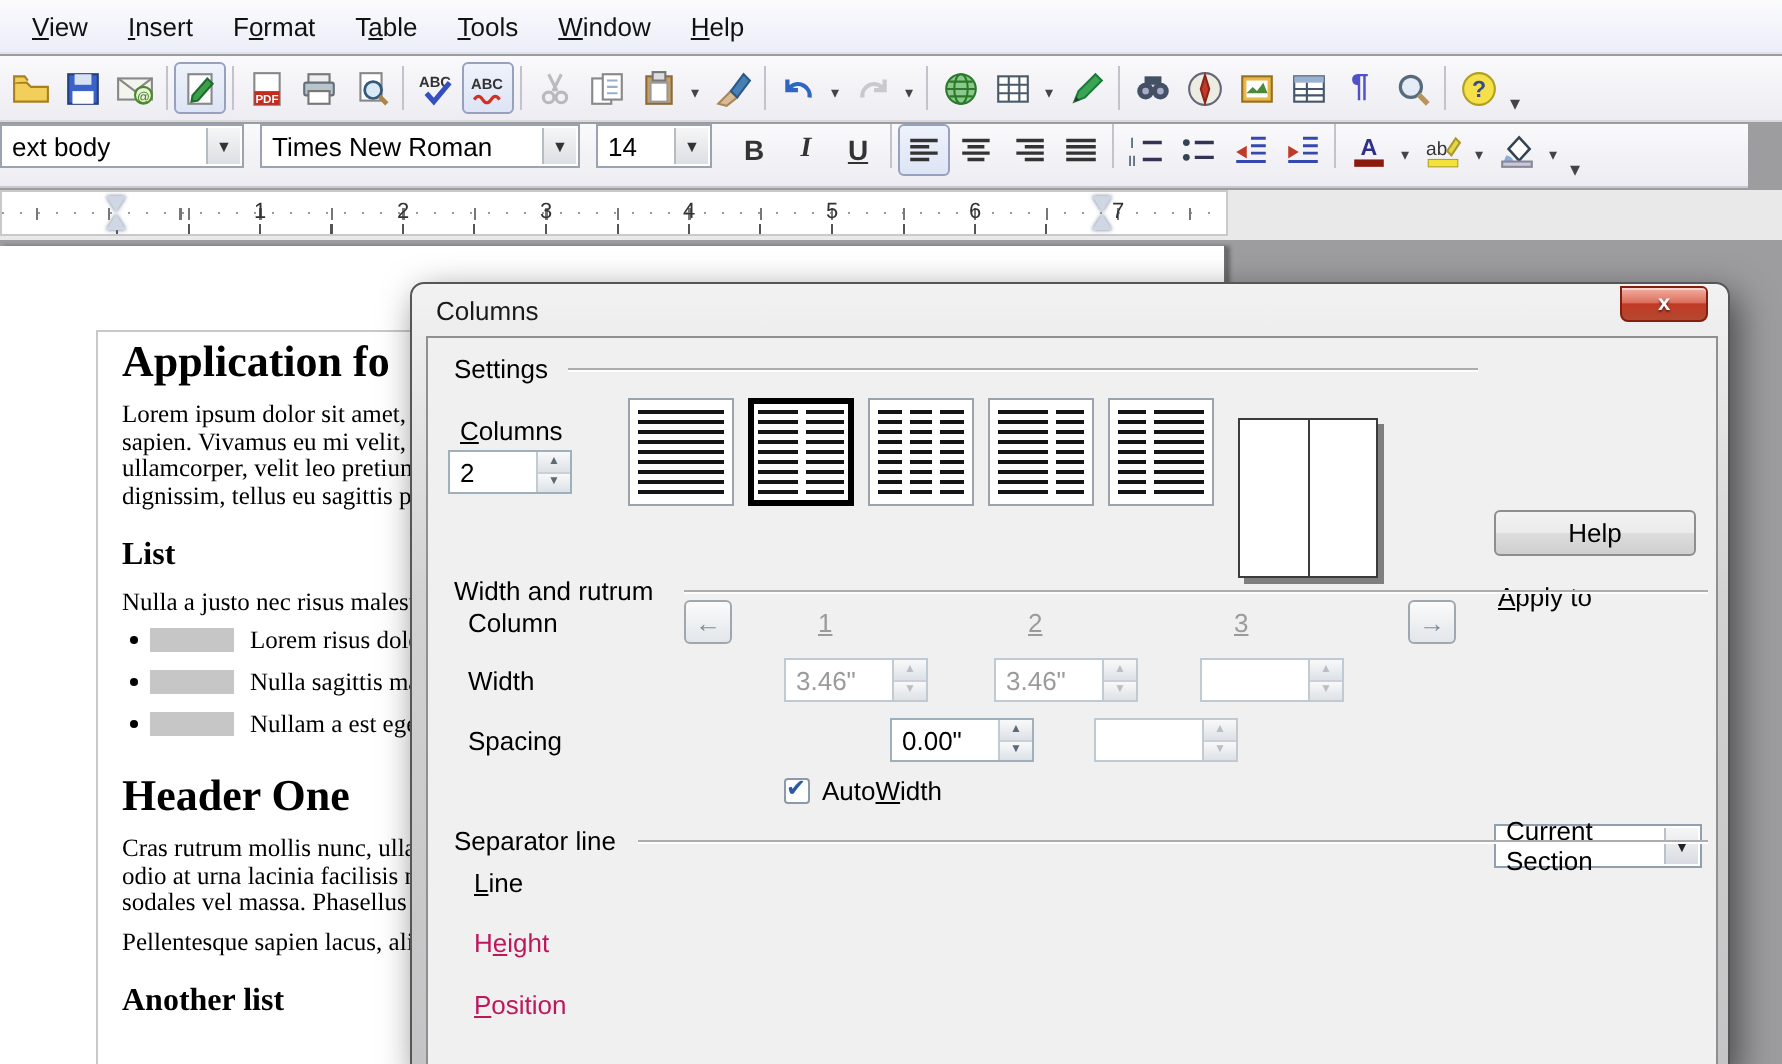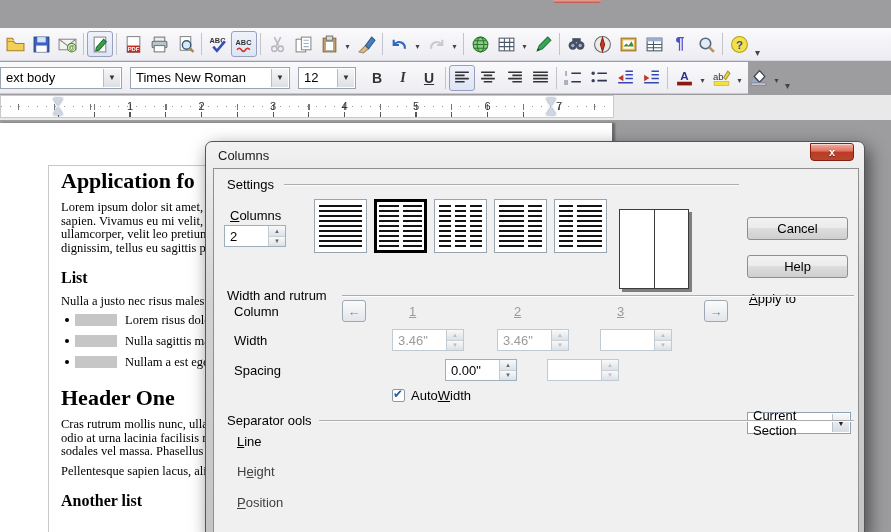--- a/index.html
+++ b/index.html
@@ -12,23 +12,23 @@
     background:linear-gradient(#e8a79b,#c05448); border-radius:0 0 3px 3px; }
   .menubar { position:absolute; left:0; top:0; width:891px; height:27px;
     background:linear-gradient(#fbfbfd,#eceef8); border-bottom:1px solid #e0e2ee;
     display:flex; align-items:center; padding-left:6px; z-index:5; }
   .menu-item { padding:4px 10px; color:#111; font-size:13px; }
   .menu-item .u { text-decoration:underline; }
 
   .toolbar1 { position:absolute; left:0; top:28px; width:891px; height:33px;
     background:linear-gradient(#fafafc,#ececf2); border-bottom:1px solid #d8d8e0;
     display:flex; align-items:center; padding-left:2px; z-index:5; }
-  .toolbar2 { position:absolute; left:0; top:62px; width:748px; height:32px;
+  .toolbar2 { position:absolute; left:0; top:62px; width:874px; height:32px;
     background:linear-gradient(#fafafc,#ececf2); border-bottom:1px solid #c9c9d2;
-    display:flex; align-items:center; z-index:5; }
+    display:flex; z-index:5; }
   .tbtn { width:26px; height:26px; display:flex; align-items:center; justify-content:center;
     border:1px solid transparent; border-radius:3px; position:relative; flex:0 0 auto; }
   .tbtn.toggled { border-color:#98a0c0; background:linear-gradient(#eef2fb,#dde4f4); }
   .tbtn.disabled { opacity:.45; filter:grayscale(1); }
   .tsep { width:1px; height:22px; background:#c3c3cc; margin:0 3px; flex:0 0 auto; }
   .dd { width:11px; height:26px; display:flex; align-items:flex-end; justify-content:center;
     font-size:8px; color:#444; padding-bottom:6px; flex:0 0 auto; }
   .glyph { font-size:16px; line-height:1; }
   .combo-t { height:22px; background:#fff; border:1px solid #9aa4b0; position:relative;
     display:flex; align-items:center; padding-left:5px; font-size:13px; color:#000;
@@ -84,21 +84,21 @@
   .dlg-close { position:absolute; right:10px; top:1px; width:44px; height:18px;
     background:linear-gradient(#f3b0a0 0%,#de7060 45%,#c03a24 50%,#ad3künst;); 
     background:linear-gradient(#f3b0a0 0%,#de7060 45%,#c03a24 50%,#b44830 100%);
     border:1px solid #831e10; border-radius:0 3px 4px 4px; color:#fff; font-weight:bold;
     font-size:11px; display:flex; align-items:center; justify-content:center;
     text-shadow:0 1px 1px rgba(0,0,0,.5); box-shadow:inset 0 1px 0 rgba(255,255,255,.5); }
   .dlg-content { position:absolute; left:7px; top:26px; width:646px; height:368px;
     background:#f0f0f0; border:1px solid #8f8f8f; }
   .abs { position:absolute; }
   .lbl { font-size:13px; color:#000; white-space:nowrap; }
-  .lbl.dis { color:#404040; }
+  .lbl.dis { color:#be185d; }
   .lbl .u { text-decoration:underline; }
   .grp-rule { position:absolute; height:2px; border-top:1px solid #adadad; border-bottom:1px solid #fdfdfd; }
   .gray-num { font-size:13px; color:#9b9b9b; text-decoration:underline; }
 
   .field { height:22px; background:#fff; border:1px solid #9fb0bd; position:relative;
     font-size:13px; display:flex; align-items:center; padding:0 20px 0 5px; }
   .field.dis { border-color:#c0cad2; color:#9b9b9b; }
   .spinbtns { position:absolute; right:0; top:0; bottom:0; width:17px;
     border-left:1px solid #c2cbd2; display:flex; flex-direction:column; }
   .spinbtns div { flex:1; background:linear-gradient(#f9f9f9,#dde1e6); font-size:6px; color:#5a6a78;
@@ -131,20 +131,29 @@
   .pbtn.default { border-color:#3c7fb1; box-shadow:0 0 0 2px rgba(102,167,232,.5); }
   .arrbtn { width:24px; height:22px; border:1px solid #9fa8b0; border-radius:3px;
     background:linear-gradient(#fbfbfb,#e2e6ea); display:flex; align-items:center; justify-content:center;
     color:#7c8c9c; font-weight:bold; font-size:13px; }
 </style>
 </head>
 <body>
 
 <div class="screen">
   <div class="red-sliver"></div>
+  <div class="menubar" id="menubar">
+      <div class="menu-item"><span class="u">V</span>iew</div>
+      <div class="menu-item"><span class="u">I</span>nsert</div>
+      <div class="menu-item">F<span class="u">o</span>rmat</div>
+      <div class="menu-item">T<span class="u">a</span>ble</div>
+      <div class="menu-item"><span class="u">T</span>ools</div>
+      <div class="menu-item"><span class="u">W</span>indow</div>
+      <div class="menu-item"><span class="u">H</span>elp</div>
+    </div>
   <div class="toolbar1" id="toolbar1">
       <div class="tbtn">
         <svg width="19" height="19" viewBox="0 0 18 18">
           <path d="M1 6 h6 l2 2 h8 v7 H1z" fill="#f2cf5a" stroke="#a8801e"></path>
           <path d="M1 6 V3 h5 l1.5 2" fill="#f2cf5a" stroke="#a8801e"></path>
         </svg>
       </div>
       <div class="tbtn">
         <svg width="19" height="19" viewBox="0 0 18 18">
           <rect x="2" y="2" width="14" height="14" fill="#3a62c8" stroke="#23407e"></rect>
@@ -317,21 +326,21 @@
   <div class="toolbar2" id="toolbar2">
       <div class="combo-t" style="width: 122px;">
         <span>ext body</span>
         <span class="arr">▼</span>
       </div>
       <div class="combo-t" style="width: 160px;">
         <span>Times New Roman</span>
         <span class="arr">▼</span>
       </div>
       <div class="combo-t" style="width: 58px;">
-        <span>12</span>
+        <span>14</span>
         <span class="arr">▼</span>
       </div>
       <div class="tbtn">
         <span class="txtbtn ">B</span>
       </div>
       <div class="tbtn">
         <span class="txtbtn i">I</span>
       </div>
       <div class="tbtn">
         <span class="txtbtn u">U</span>
@@ -505,21 +514,20 @@
             <div class="pc" style="flex: 1.7 1 0%;"></div>
             <div class="pc" style="flex: 1 1 0%;"></div>
           </div>
           <div class="preset">
             <div class="pc" style="flex: 1 1 0%;"></div>
             <div class="pc" style="flex: 1.7 1 0%;"></div>
           </div>
         </div>
 
       <div class="abs preview" style="left:405px;top:18px"></div>
-      <div class="abs pbtn" style="left:533px;top:48px">Cancel</div>
       <div class="abs pbtn" style="left:533px;top:86px" id="help-btn"><span class="u">H</span>elp</div>
       <div class="abs lbl" style="left:535px;top:122px" id="applyto-label"><span class="u">A</span>pply to</div>
       <div class="abs combo" style="left:533px;top:141px;width:104px">
         <span>Current Section</span>
           <span class="arr">▼</span>
       </div>
 
       <div class="abs lbl" style="left:13px;top:119px">Width and rutrum</div>
       <div class="grp-rule" style="left:128px;top:126px;width:512px"></div>
       <div class="abs lbl" style="left:20px;top:135px">Column</div>
@@ -532,21 +540,21 @@
         </div>
       <div class="abs lbl" style="left:20px;top:164px">Width</div>
       <div id="width-fields"></div>
       <div class="abs lbl" style="left:20px;top:194px">Spacing</div>
       <div id="spacing-fields"></div>
       <div class="abs cbrow" style="left:178px;top:219px">
         <span class="cb checked"></span>
         <span class="lbl" id="autowidth-label">Auto<span class="u">W</span>idth</span>
       </div>
 
-      <div class="abs lbl" style="left:13px;top:244px">Separator ools</div>
+      <div class="abs lbl" style="left:13px;top:244px">Separator line</div>
       <div class="grp-rule" style="left:105px;top:251px;width:535px"></div>
       <div class="abs lbl" style="left:23px;top:265px" id="line-label"><span class="u">L</span>ine</div>
 
       <div class="abs lbl dis" style="left:23px;top:295px" id="height-label">H<span class="u">e</span>ight</div>
 
       <div class="abs lbl dis" style="left:23px;top:326px" id="position-label"><span class="u">P</span>osition</div>
 
     <div class="abs gray-num" style="left: 195px; top: 135px;">1</div>
         <div class="abs gray-num" style="left: 300px; top: 135px;">2</div>
         <div class="abs gray-num" style="left: 403px; top: 135px;">3</div>

